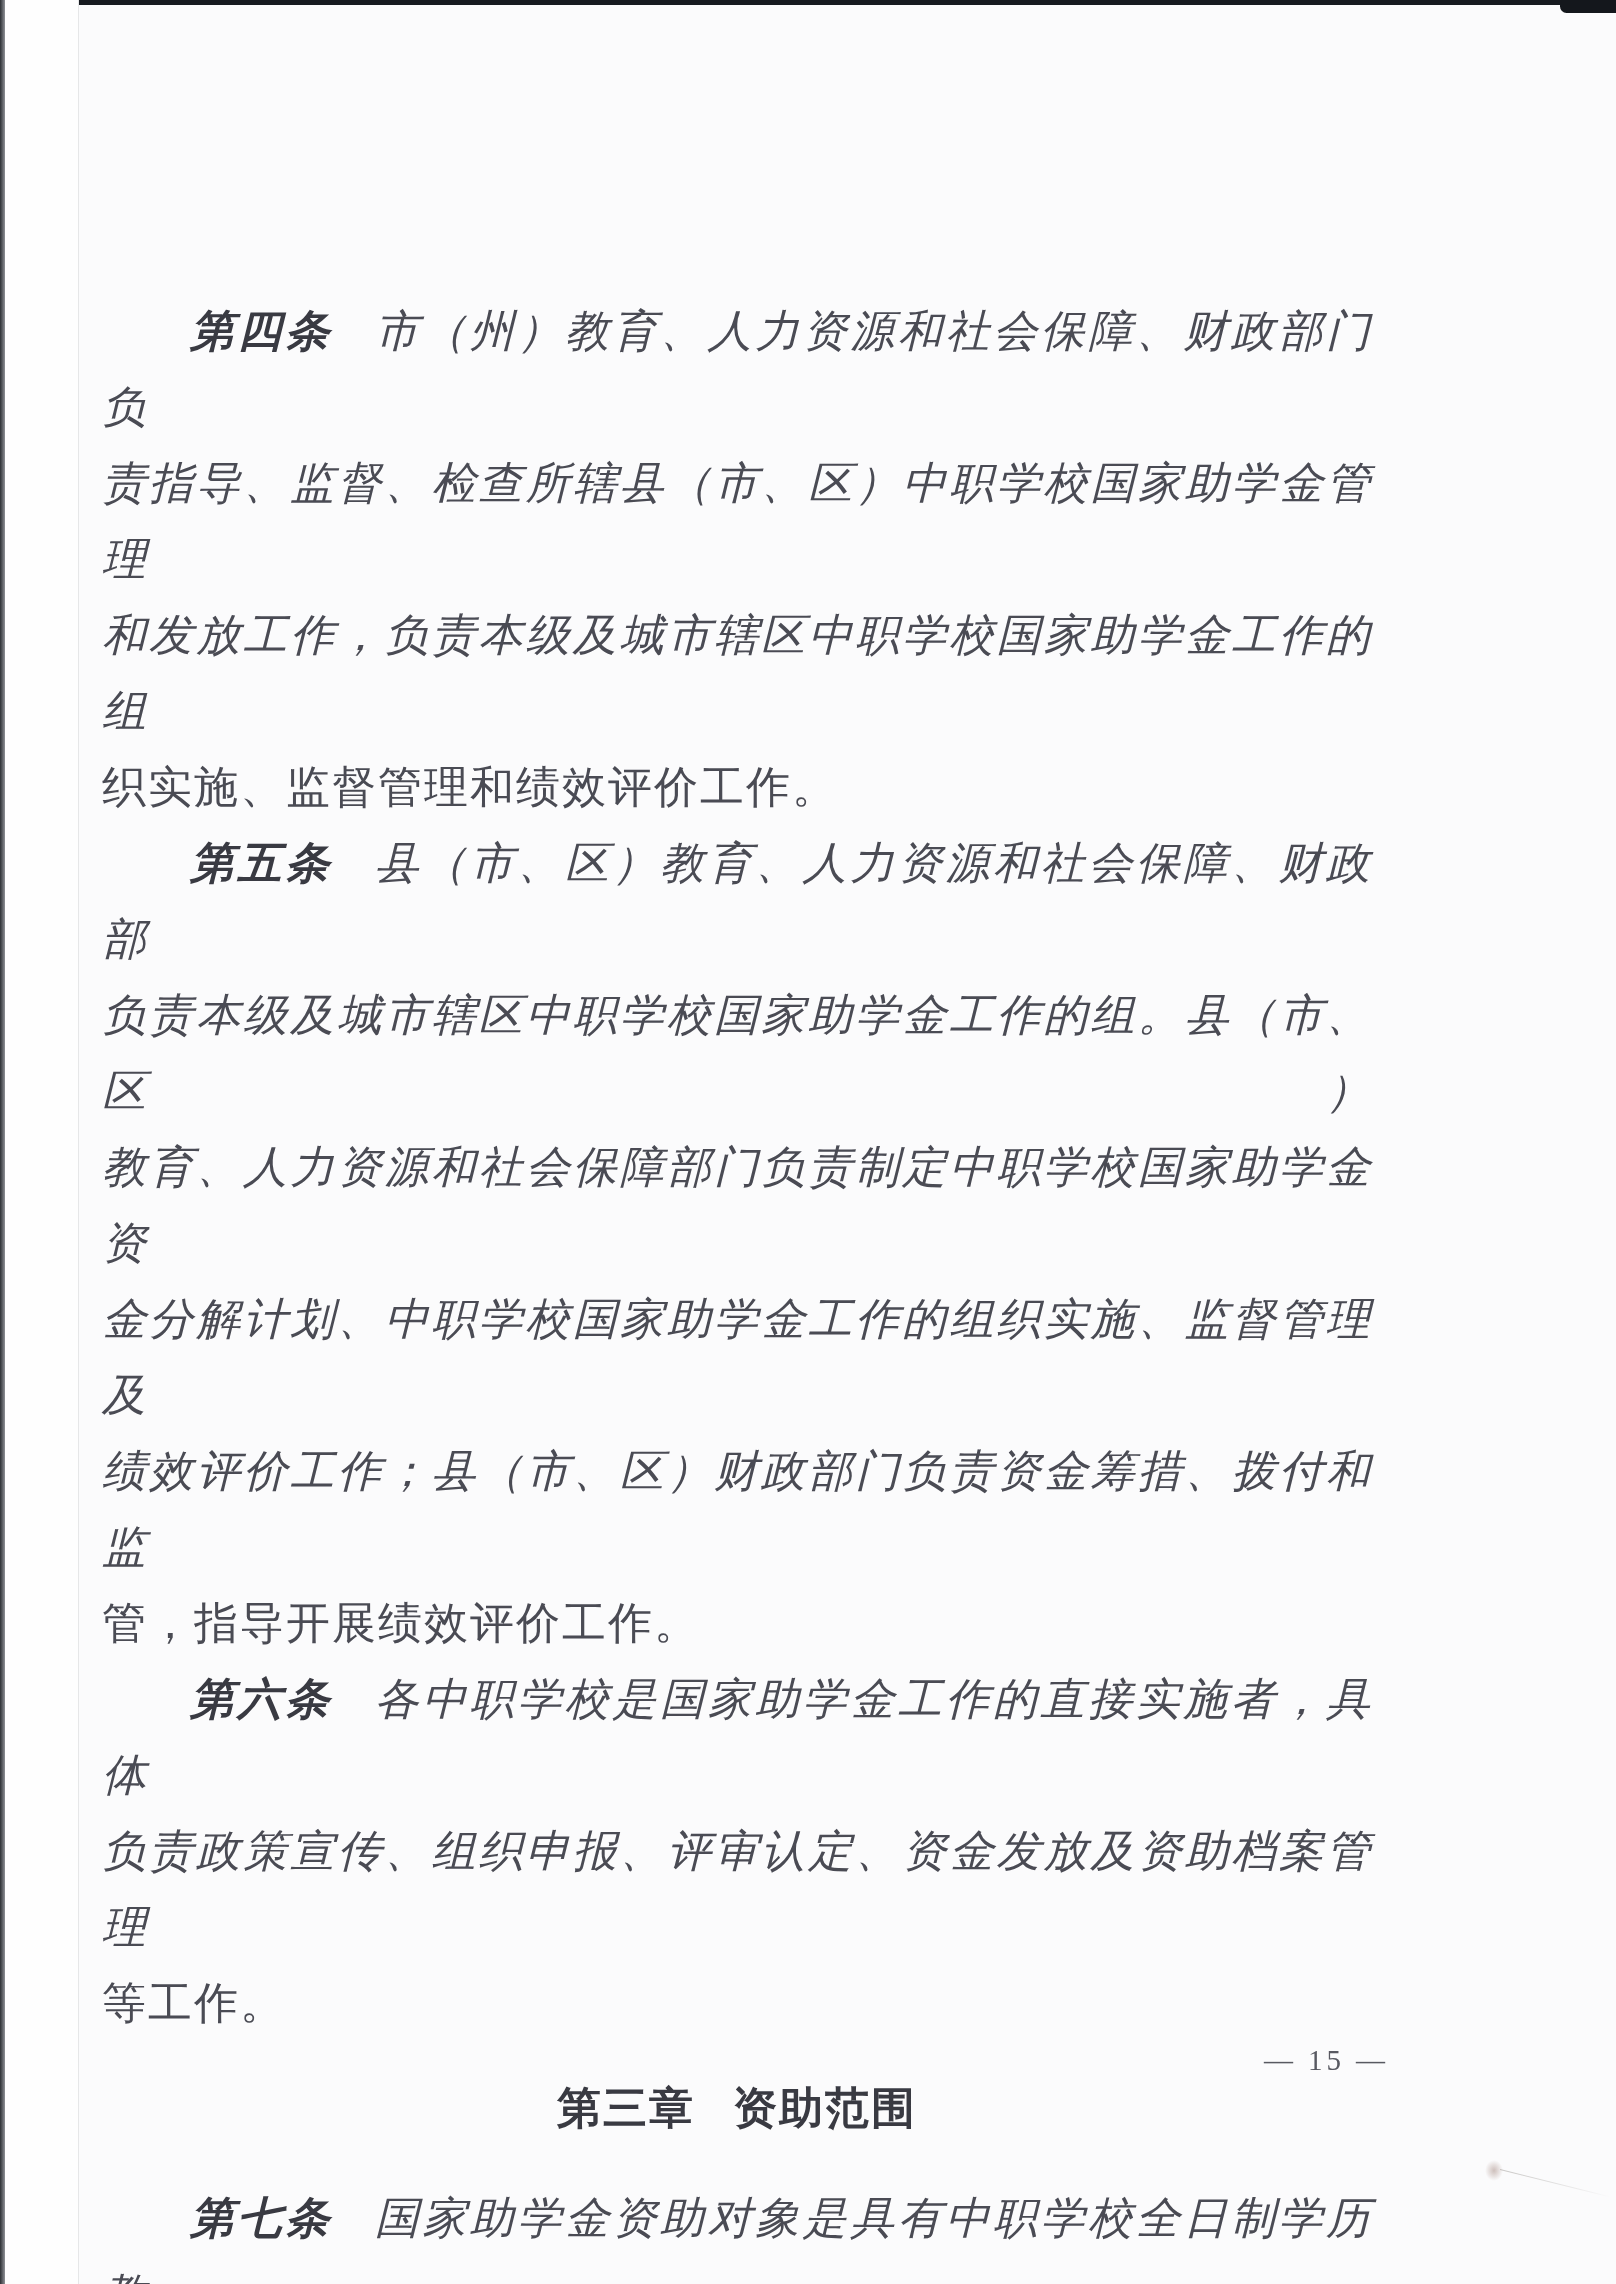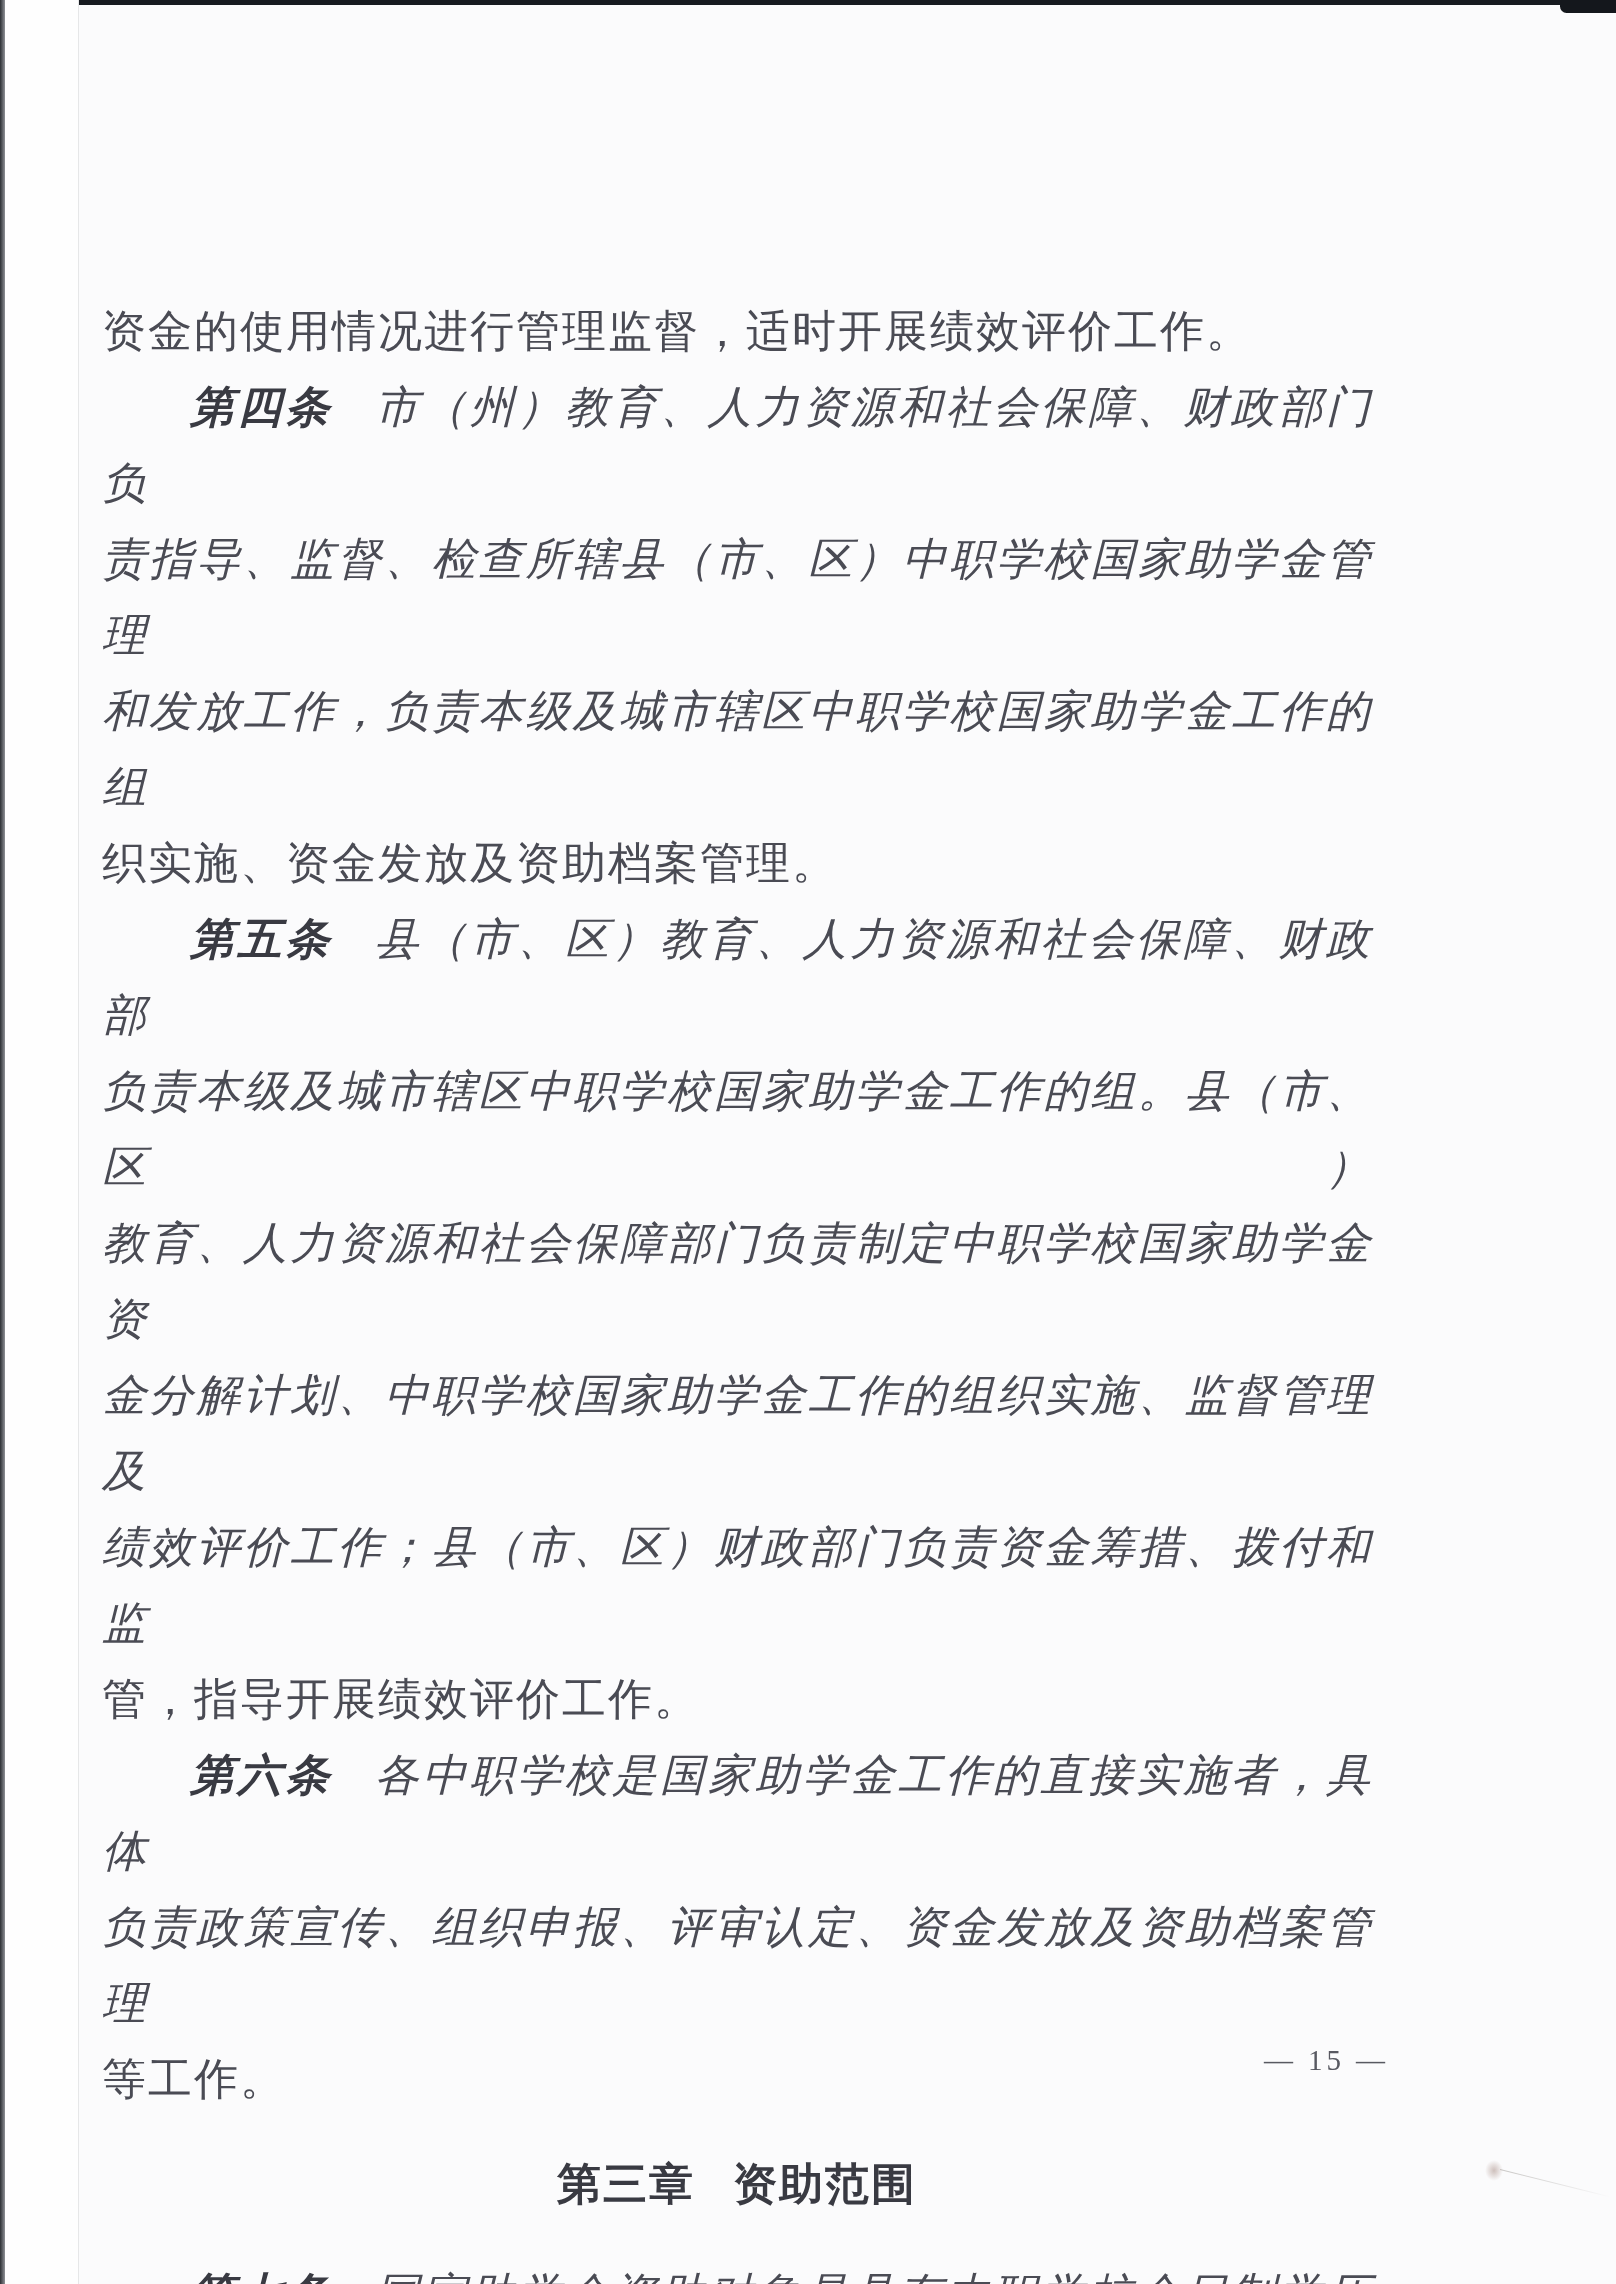--- a/index.html
+++ b/index.html
@@ -100,25 +100,24 @@
 <body>
 
 <div class="page">
   <div class="top-bar"></div>
   <div class="top-right-blob"></div>
   <div class="left-edge"></div>
   <div class="left-strip"></div>
   <div class="seam"></div>
 
   <div class="content">
-      <div class="line end">资金的使用情况进行管理监督，适时开展绩效评价工作。</div>
       <div class="line full indent"><span class="art">第四条</span>市（州）教育、人力资源和社会保障、财政部门负</div>
       <div class="line full">责指导、监督、检查所辖县（市、区）中职学校国家助学金管理</div>
       <div class="line full">和发放工作，负责本级及城市辖区中职学校国家助学金工作的组</div>
-      <div class="line end">织实施、资金发放及资助档案管理。</div>
+      <div class="line end">织实施、监督管理和绩效评价工作。</div>
       <div class="line full indent"><span class="art">第五条</span>县（市、区）教育、人力资源和社会保障、财政部</div>
       <div class="line full">负责本级及城市辖区中职学校国家助学金工作的组。县（市、区）</div>
       <div class="line full">教育、人力资源和社会保障部门负责制定中职学校国家助学金资</div>
       <div class="line full">金分解计划、中职学校国家助学金工作的组织实施、监督管理及</div>
       <div class="line full">绩效评价工作；县（市、区）财政部门负责资金筹措、拨付和监</div>
       <div class="line end">管，指导开展绩效评价工作。</div>
       <div class="line full indent"><span class="art">第六条</span>各中职学校是国家助学金工作的直接实施者，具体</div>
       <div class="line full">负责政策宣传、组织申报、评审认定、资金发放及资助档案管理</div>
       <div class="line end">等工作。</div>
       <div class="line heading"><span class="art">第三章</span>资助范围</div>

